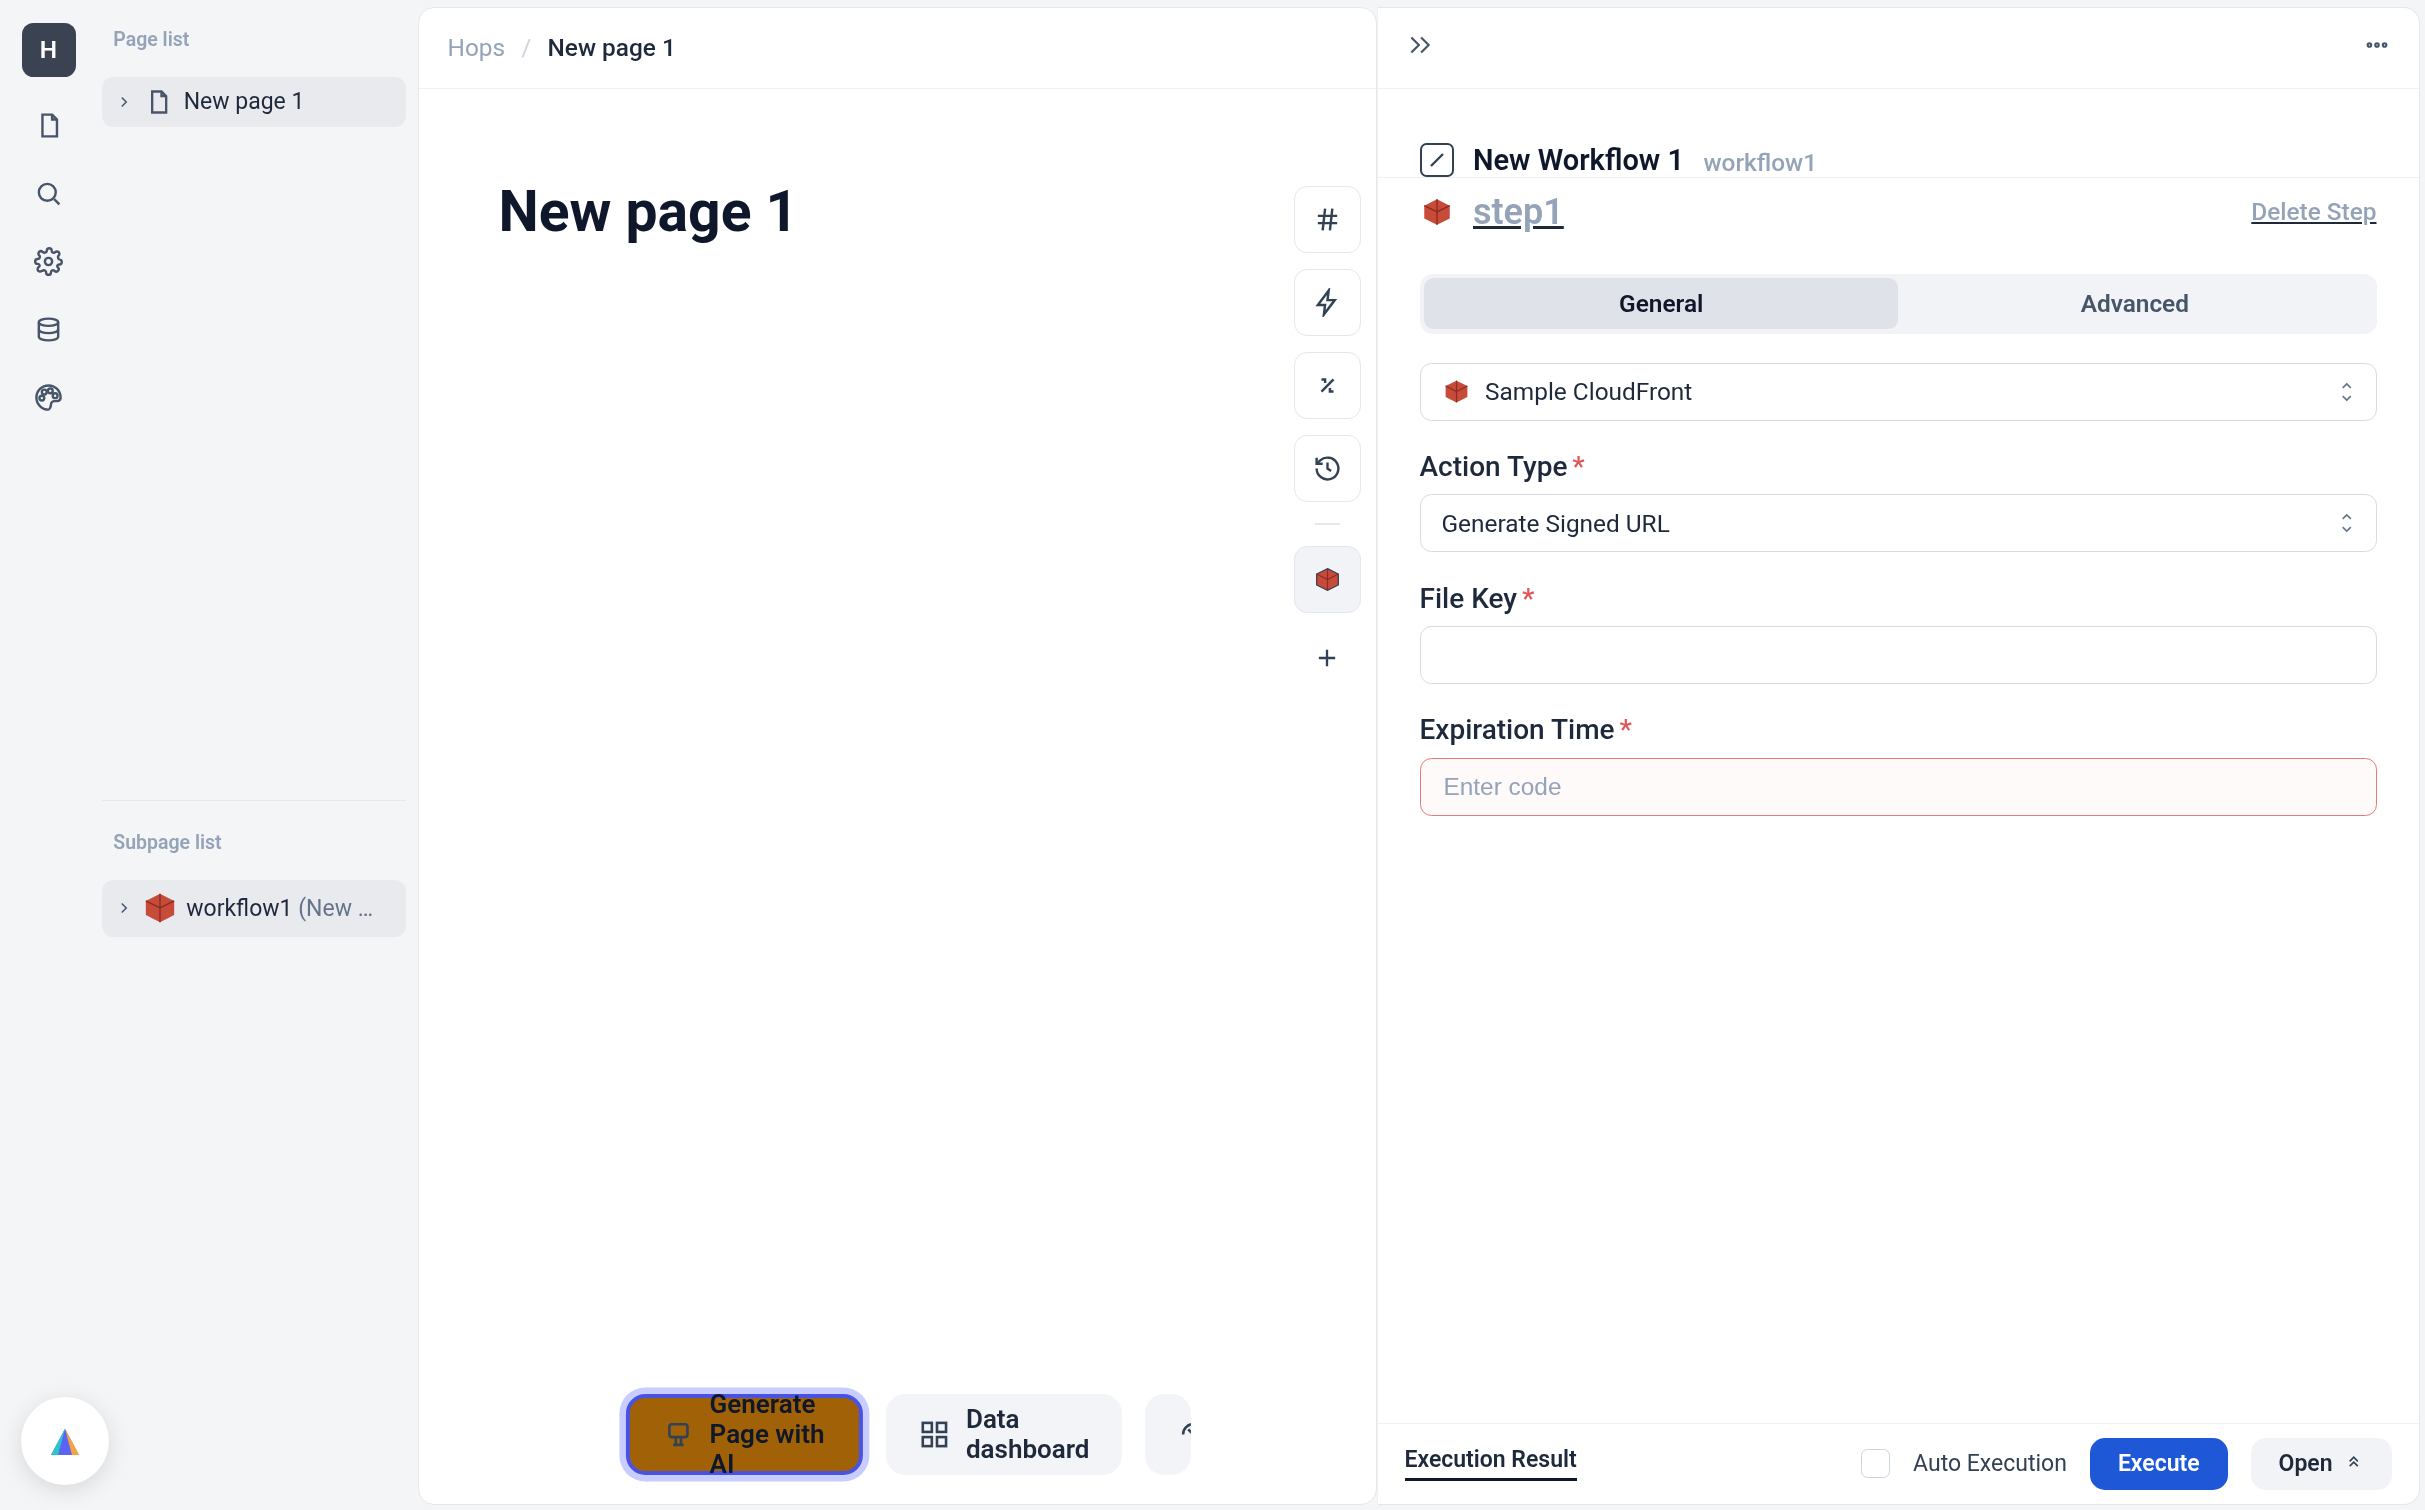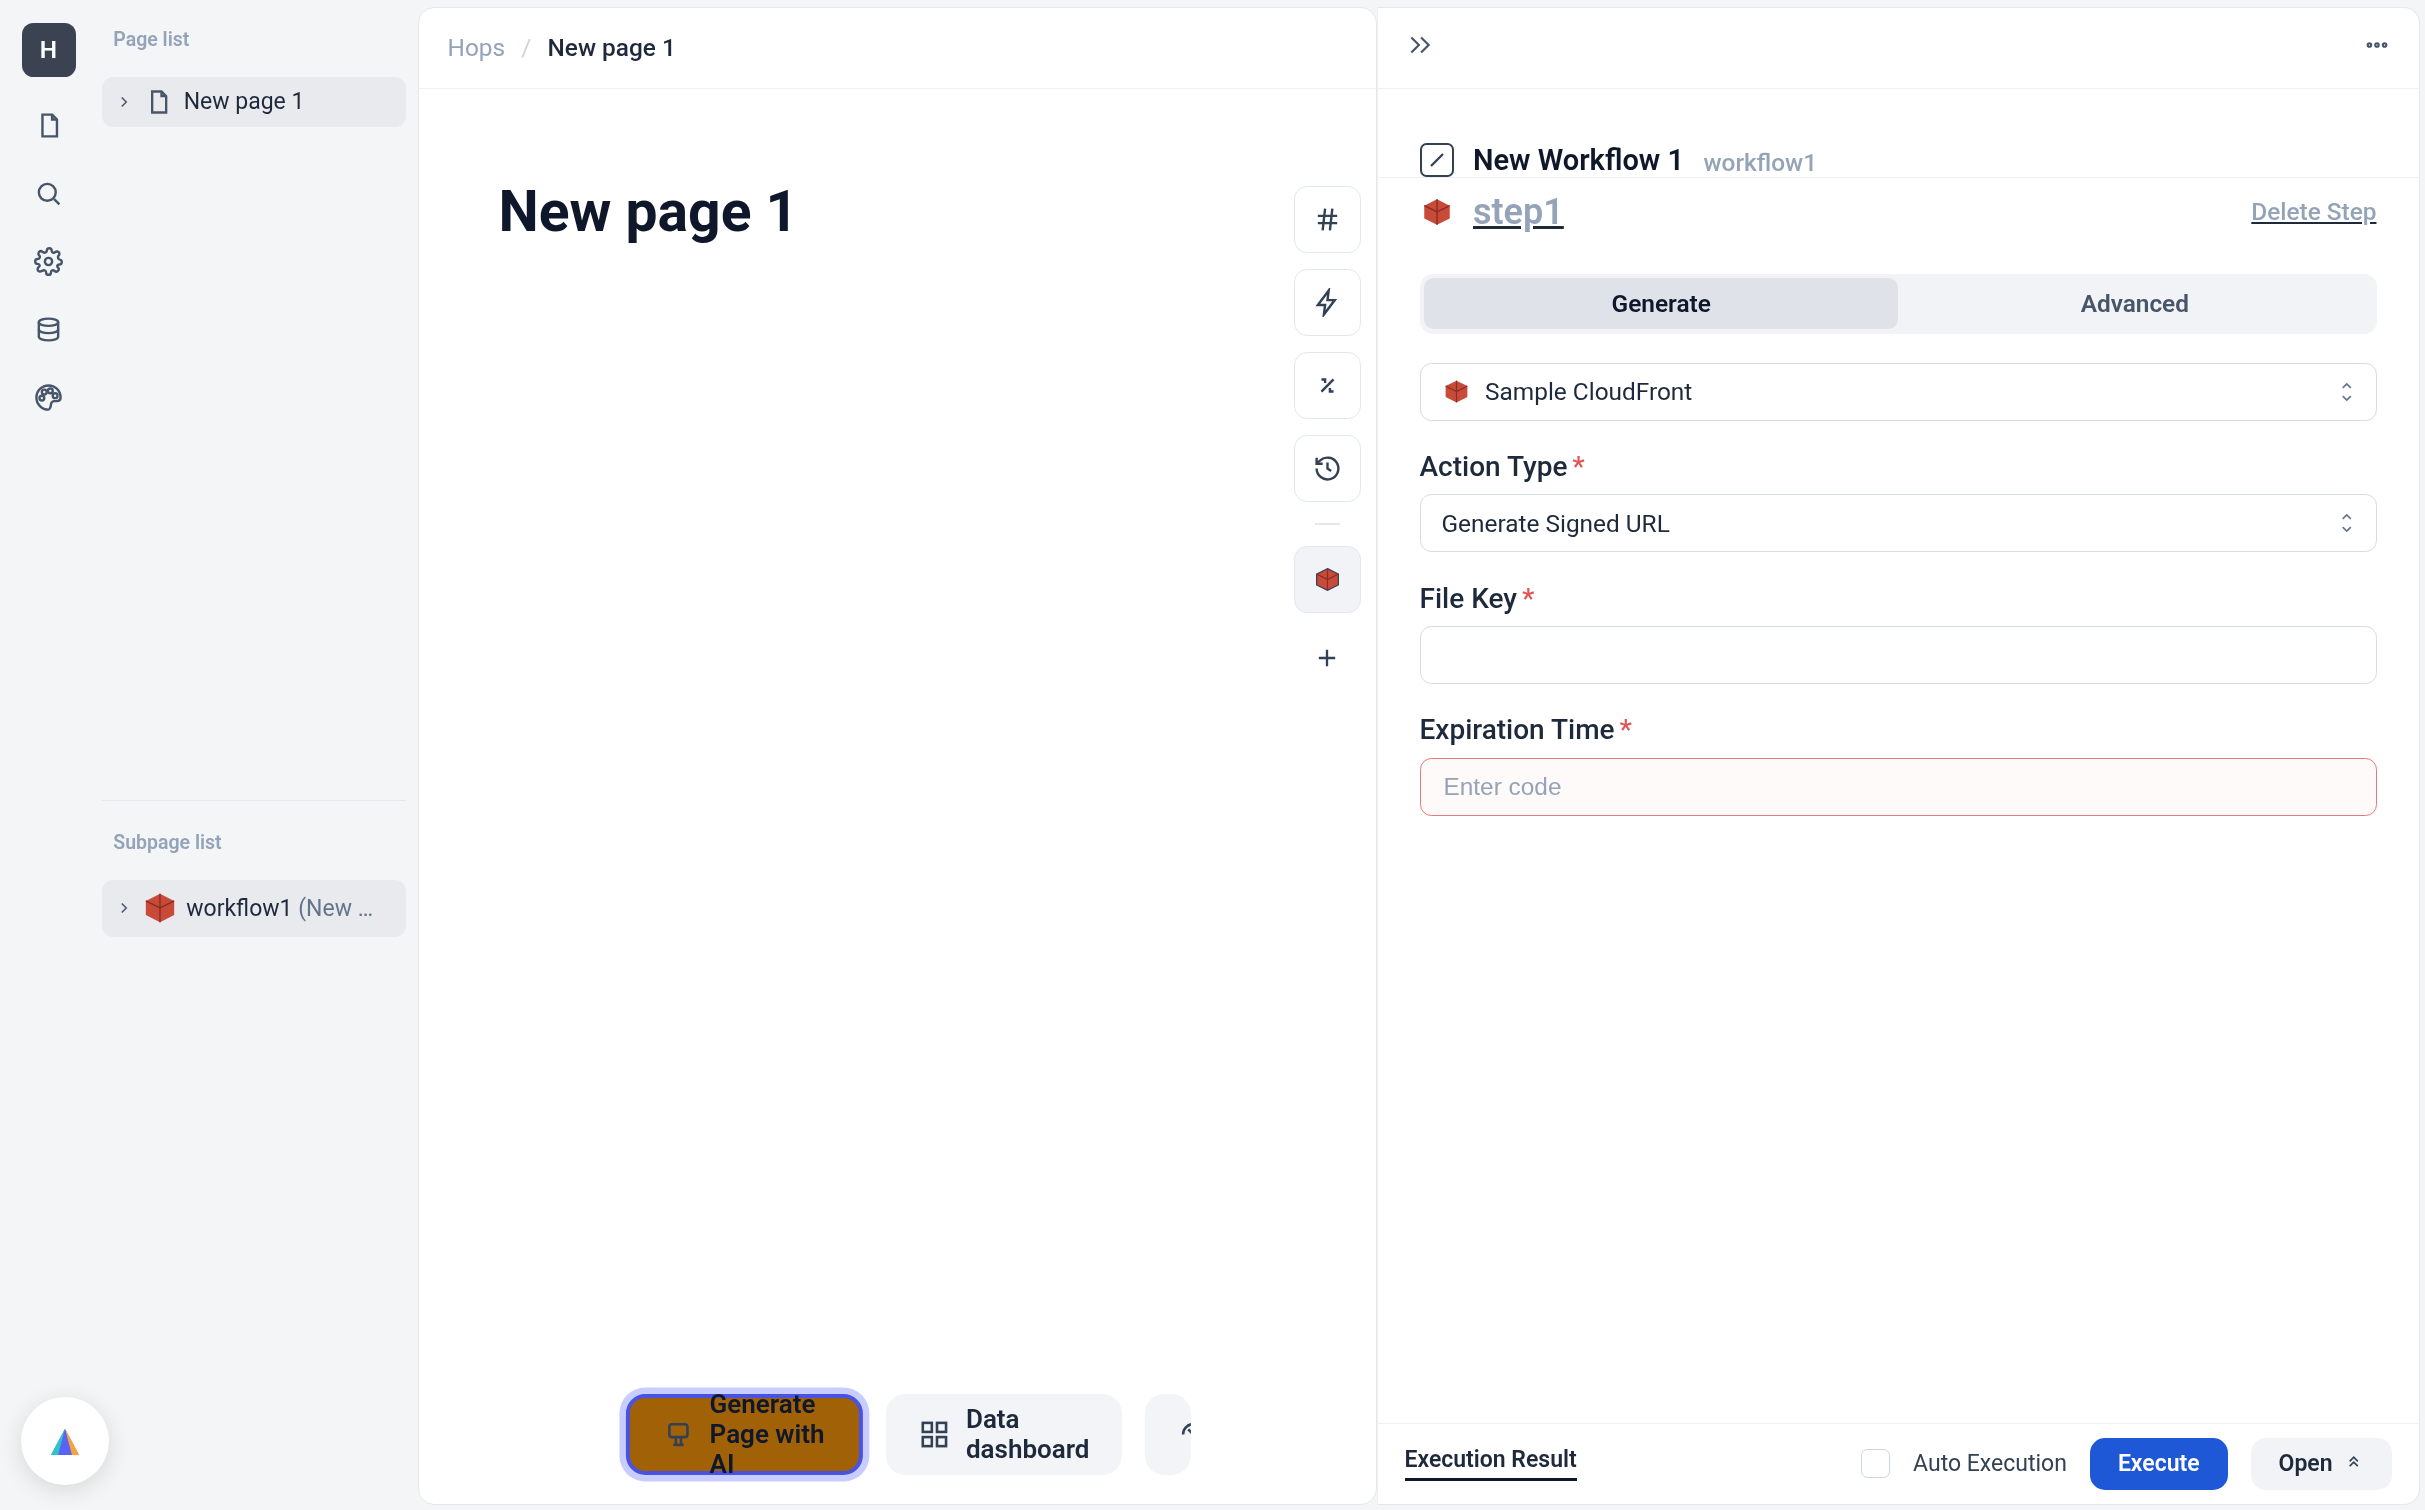--- a/index.html
+++ b/index.html
@@ -533,21 +533,21 @@
             <path d="M24 6 42 15v18L24 42 6 33V15Z" fill="#c84b3a"></path>
             <path d="M24 6v36" stroke="#8a2e21" stroke-width="2"></path>
             <path d="M6 15 24 24 42 15" stroke="#8a2e21" stroke-width="2" fill="none"></path>
           </svg>
           <span class="step-name">step1</span>
         </div>
         <span class="delete-link">Delete Step</span>
       </div>
 
       <div class="seg">
-        <div class="seg-btn active">Generate</div>
+        <div class="seg-btn active">General</div>
         <div class="seg-btn">Advanced</div>
       </div>
 
       <div class="form-body">
         <div class="select">
           <svg class="aws-cube" style="width:29px;height:29px;margin-right:14.6px" viewBox="0 0 48 48">
             <path d="M24 6 42 15v18L24 42 6 33V15Z" fill="#c84b3a"></path>
             <path d="M24 6v36" stroke="#8a2e21" stroke-width="2"></path>
             <path d="M6 15 24 24 42 15" stroke="#8a2e21" stroke-width="2" fill="none"></path>
           </svg>

